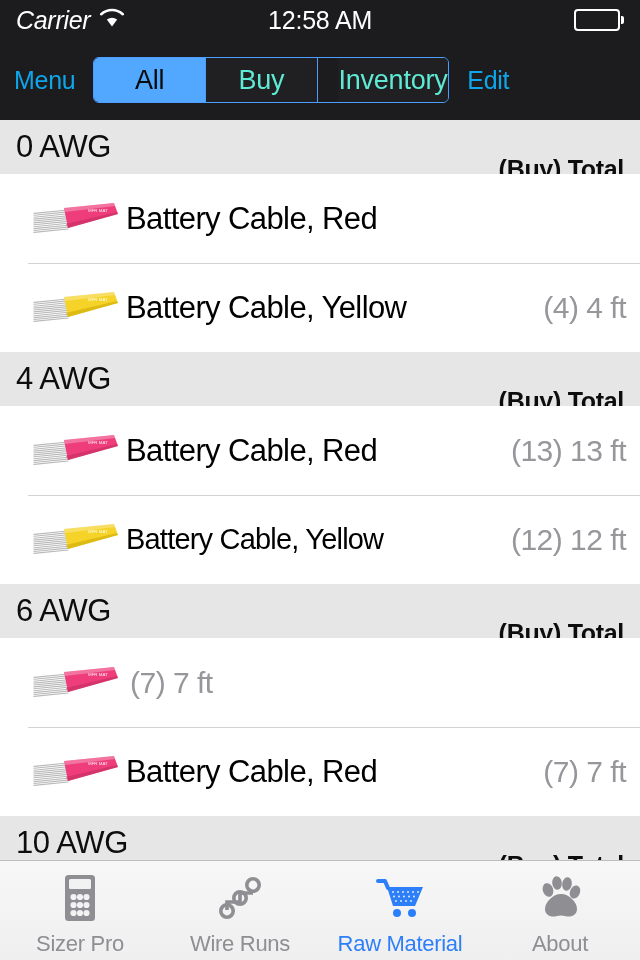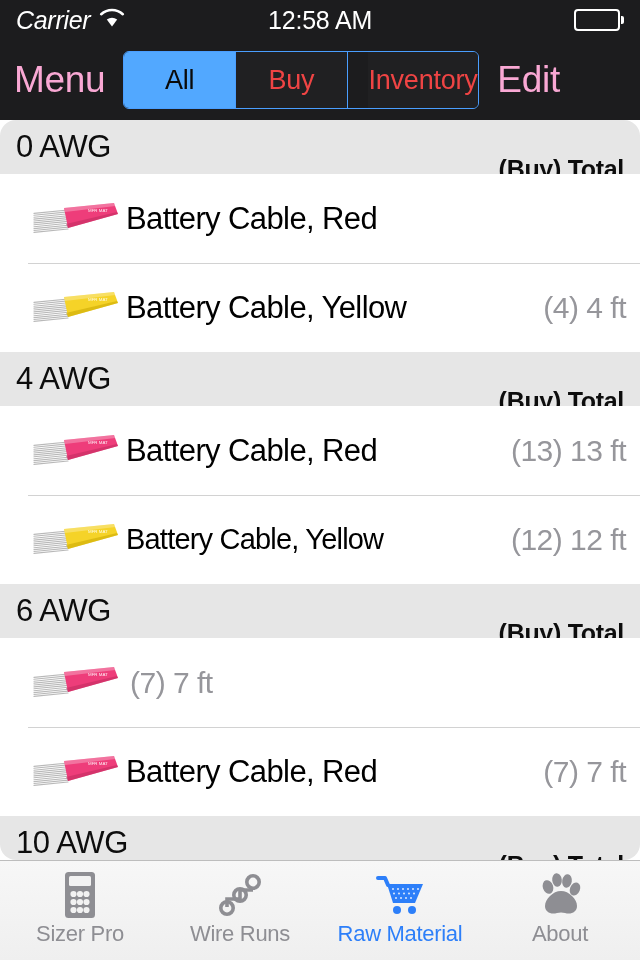--- a/index.html
+++ b/index.html
@@ -32,42 +32,42 @@
   }
   .batt-fill { width:100%; height:100%; background:#fff; border-radius:1.5px; }
   .batt-cap { width:3px; height:8px; background:#fff; border-radius:0 2px 2px 0; margin-left:1.5px; }
 
   
   .navbar {
     height:80px; background:#1c1c1e; flex:0 0 80px;
     display:flex; align-items:center; padding:0 14px; gap:10px;
   }
   .nav-btn {
-    color:#f9a8d4; font-size:37px; letter-spacing:-0.3px;
+    color:#0ea5e9; font-size:25px; letter-spacing:-0.3px;
     background:none; border:none; cursor:pointer;
     font-family:"Liberation Sans", sans-serif;
     white-space:nowrap;
     text-align:right;
   }
   .seg {
-    flex:1 1 auto; display:flex; height:58px; margin:0 8px;
+    flex:1 1 auto; display:flex; height:46px; margin:0 8px;
     border:1px solid #4a9eff; border-radius:6px; overflow:hidden;
     max-width:356px;
   }
   .seg-item {
     flex:1 1 0; display:flex; align-items:center; justify-content:center;
-    font-size:27px; background:#202022; color:#ef4444;
+    font-size:27px; background:#202022; color:#5eead4;
     cursor:pointer; border-right:1px solid #4a9eff;
     letter-spacing:-0.2px; white-space:nowrap;
   }
   .seg-item:last-child { border-right:none;margin-left:20px; }
   .seg-item.sel { background:#52a8ff; color:#0a0a0a; }
 
   
-  .list { flex:1 1 auto; overflow:hidden; background:#fff; position:relative;border-radius:16px; }
+  .list { flex:1 1 auto; overflow:hidden; background:#fff; position:relative; }
   .sec-head {
     height:54px; background:#e6e6e6;
     display:flex; align-items:center; justify-content:space-between;
     padding:0 16px; color:#0d0d0d;
   }
   .sec-title { font-size:31px; font-weight:400; letter-spacing:-0.4px; }
   .sec-right { font-size:25px; font-weight:700; letter-spacing:-0.3px;margin-top:44px; }
 
   .row {
     height:89px; display:flex; align-items:center;
@@ -94,21 +94,21 @@
   
   .tabbar {
     flex:0 0 100px; height:100px;
     background:linear-gradient(#f7f7f7,#efefef);
     border-top:1px solid #bdbdbd;
     display:flex; align-items:flex-start;
   }
   .tab {
     flex:1 1 0; display:flex; flex-direction:column;
     align-items:center; justify-content:flex-start;
-    padding-top:9px; gap:1px; cursor:pointer;
+    gap:8px; cursor:pointer;margin-top:12px;
   }
   .tab-ico { width:52px; height:50px; display:block; }
   .tab-lbl { font-size:22px; color:#8e8e93; letter-spacing:-0.3px; }
   .tab.active .tab-lbl { color:#2d7ff9; }
 </style>
 </head>
 <body>
 
 <div id="app">
 

